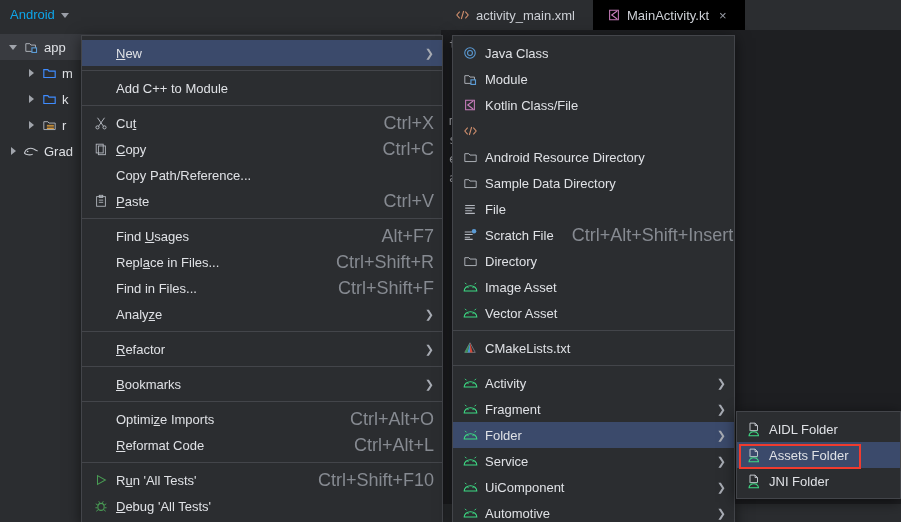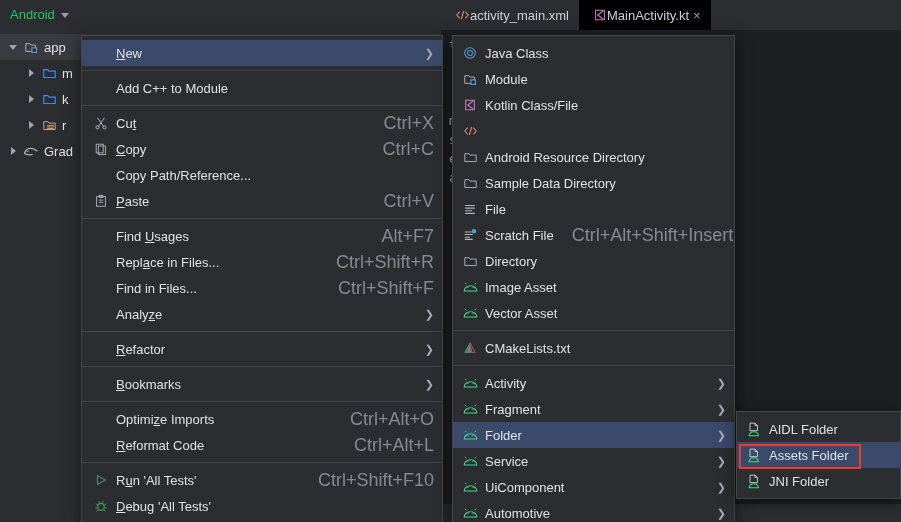--- a/index.html
+++ b/index.html
@@ -28,21 +28,21 @@
   }
   #project-header {
     height: 28px;
     display: flex;
     align-items: center;
     padding-left: 10px;
     gap: 6px;
   }
   #project-header .title {
     font-size: 13px;
-    color: #22c55e;
+    color: #0ea5e9;
   }
   .chev-down {
     width: 0; height: 0;
     border-left: 4px solid transparent;
     border-right: 4px solid transparent;
     border-top: 5px solid #9a9ea7;
     margin-top: 2px;
   }
   .tree {
     padding-top: 6px;
@@ -91,21 +91,22 @@
   }
   #tabbar {
     height: 30px;
     background: #2b2d30;
     display: flex;
     align-items: stretch;
   }
   .tab {
     display: flex;
     align-items: center;
-    padding: 0 10px 0 14px;
+    gap: 6px;
+    padding: 0 18px 0 14px;
     font-size: 13px;
     color: #cdd0d6;
     white-space: nowrap;
   }
   .tab.active { background: #000000; }
   .tab-close {
     color: #9a9ea7;
     font-size: 13px;
     margin-left: 4px;
   }

